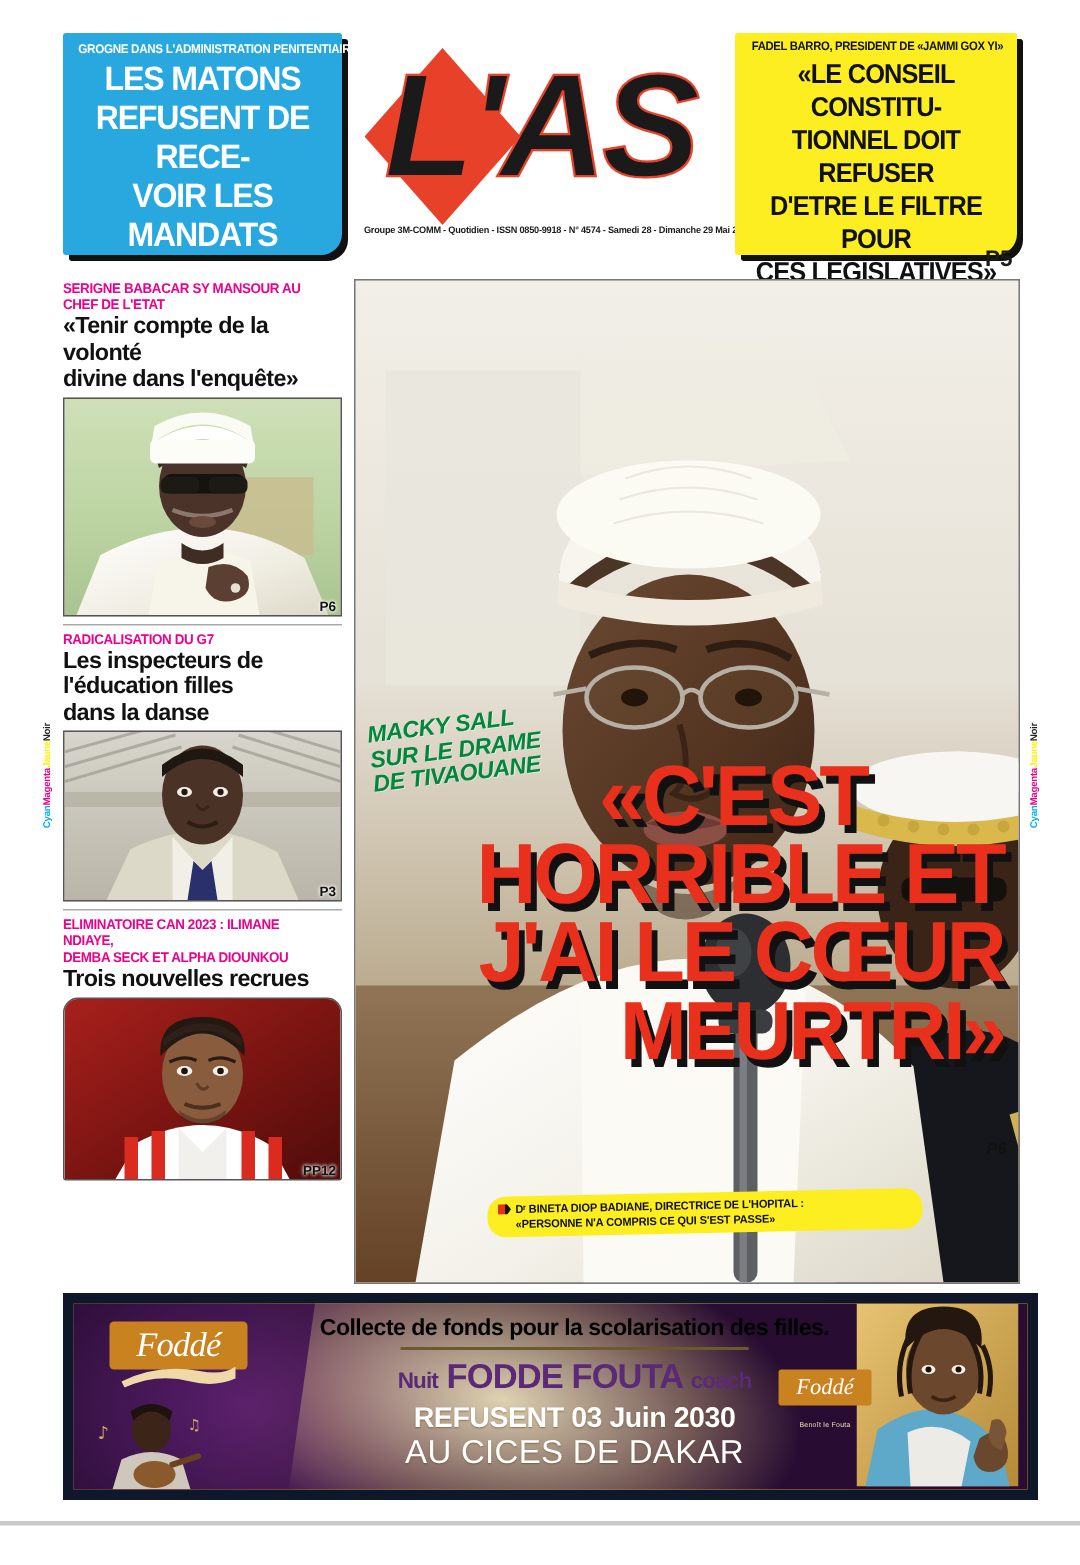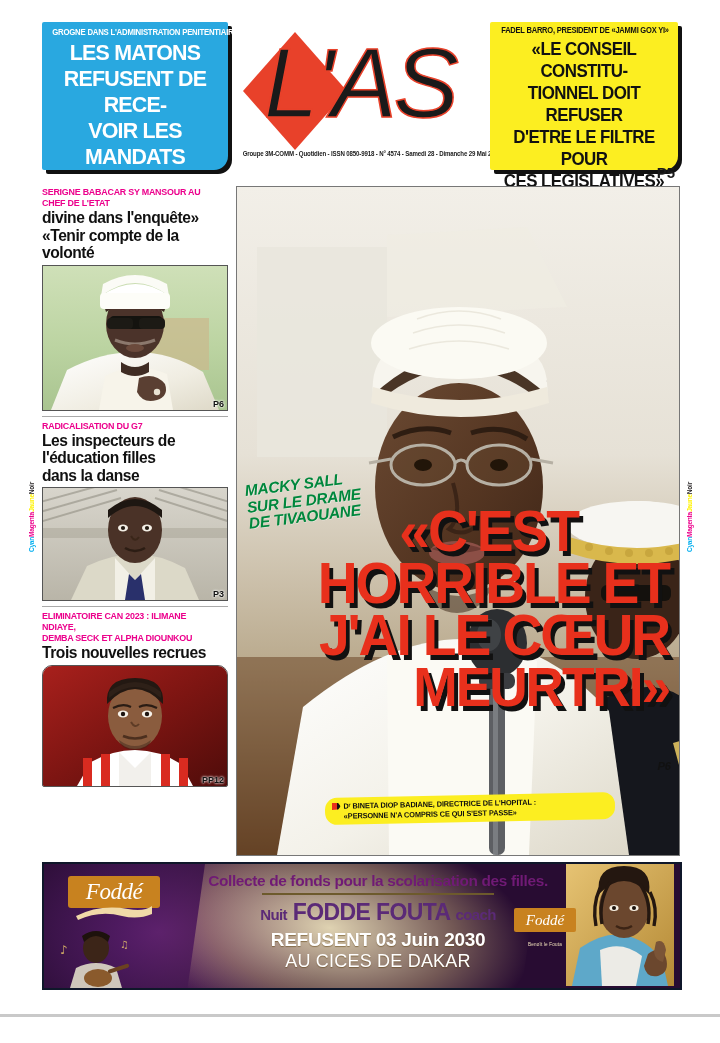--- a/index.html
+++ b/index.html
@@ -123,21 +123,21 @@
     height: 118px;
   }
   .logo-text {
     position: absolute;
     left: 0;
     top: 6px;
     width: 242px;
     text-align: center;
     font-family: "Liberation Sans", sans-serif;
     font-size: 98px;
-    font-weight: normal;
+    font-weight: bold;
     font-style: italic;
     line-height: 110px;
     color: #1a1a1a;
     letter-spacing: -3px;
     -webkit-text-stroke: 1.5px #e8412a;
     text-shadow: 0 0 1px #e8412a;
   }
   .masthead-strap {
     position: absolute;
     left: 0;
@@ -338,21 +338,21 @@
     clip-path: polygon(0 0, 70% 0, 100% 50%, 70% 100%, 0 100%);
   }
 
   
   .ad {
     position: absolute;
     left: 42px;
     top: 862px;
     width: 636px;
     height: 124px;
-    border: 2px solid #0f172a;
+    border: 7px solid #0f172a;
     overflow: hidden;
     background: #c98f2a;
   }
   .ad-bg {
     position: absolute;
     inset: 0;
     background:
       radial-gradient(ellipse 170px 120px at 18% 55%, rgba(90,30,110,0.92) 0%, rgba(60,20,75,0.97) 60%, rgba(40,12,50,1) 100%),
       linear-gradient(100deg, #3a1140 0%, #5b2468 14%, #c79227 30%, #f0cf74 48%, #e3b54c 66%, #caa03a 82%, #b98c2c 100%);
   }
@@ -421,21 +421,21 @@
     position: absolute;
     left: 150px;
     top: 8px;
     width: 368px;
     text-align: center;
     z-index: 5;
   }
   .ad-line1 {
     font-size: 15.4px;
     font-weight: bold;
-    color: #701a75;
+    color: #000000;
     letter-spacing: -0.35px;
     white-space: nowrap;
   }
   .ad-underline {
     width: 232px;
     height: 1.5px;
     background: #6d5a2c;
     margin: 3px auto 4px auto;
   }
   .ad-line2 {
@@ -450,21 +450,21 @@
   .ad-line3 {
     font-size: 19px;
     font-weight: bold;
     color: #ffffff;
     letter-spacing: -0.3px;
     line-height: 23px;
     white-space: nowrap;
     text-shadow: 0 1px 1px rgba(90,60,10,0.5);
   }
   .ad-line4 {
-    font-size: 18px;
+    font-size: 22px;
     color: #ffffff;
     letter-spacing: 0.2px;
     line-height: 21px;
     white-space: nowrap;
     text-shadow: 0 1px 1px rgba(90,60,10,0.5);
   }
   .ad-minilogo {
     position: absolute;
     left: 470px;
     top: 44px;
@@ -542,22 +542,22 @@
       </div>
       <div class="pageref-corner">P5</div>
     </div>
   </div>
 
   <div class="sidebar">
 
     <div class="side-art">
       <div class="side-kicker">SERIGNE BABACAR SY MANSOUR AU CHEF DE L'ETAT</div>
       <div class="side-title">
+        <div>«Tenir compte de la volonté</div>
         <div>divine dans l'enquête»</div>
-        <div>«Tenir compte de la volonté</div>
       </div>
       <div class="side-photo" style="height:144px">
         <svg viewBox="0 0 184 144" width="184" height="144" preserveAspectRatio="xMidYMid slice">
           <defs>
             <linearGradient id="g1bg" x1="0" y1="0" x2="0" y2="1">
               <stop offset="0%" stop-color="#cfe0b8"></stop>
                 <stop offset="55%" stop-color="#bcd4a2"></stop>
                 <stop offset="100%" stop-color="#a9c490"></stop>
             </linearGradient>
             <linearGradient id="g1robe" x1="0" y1="0" x2="1" y2="1">

